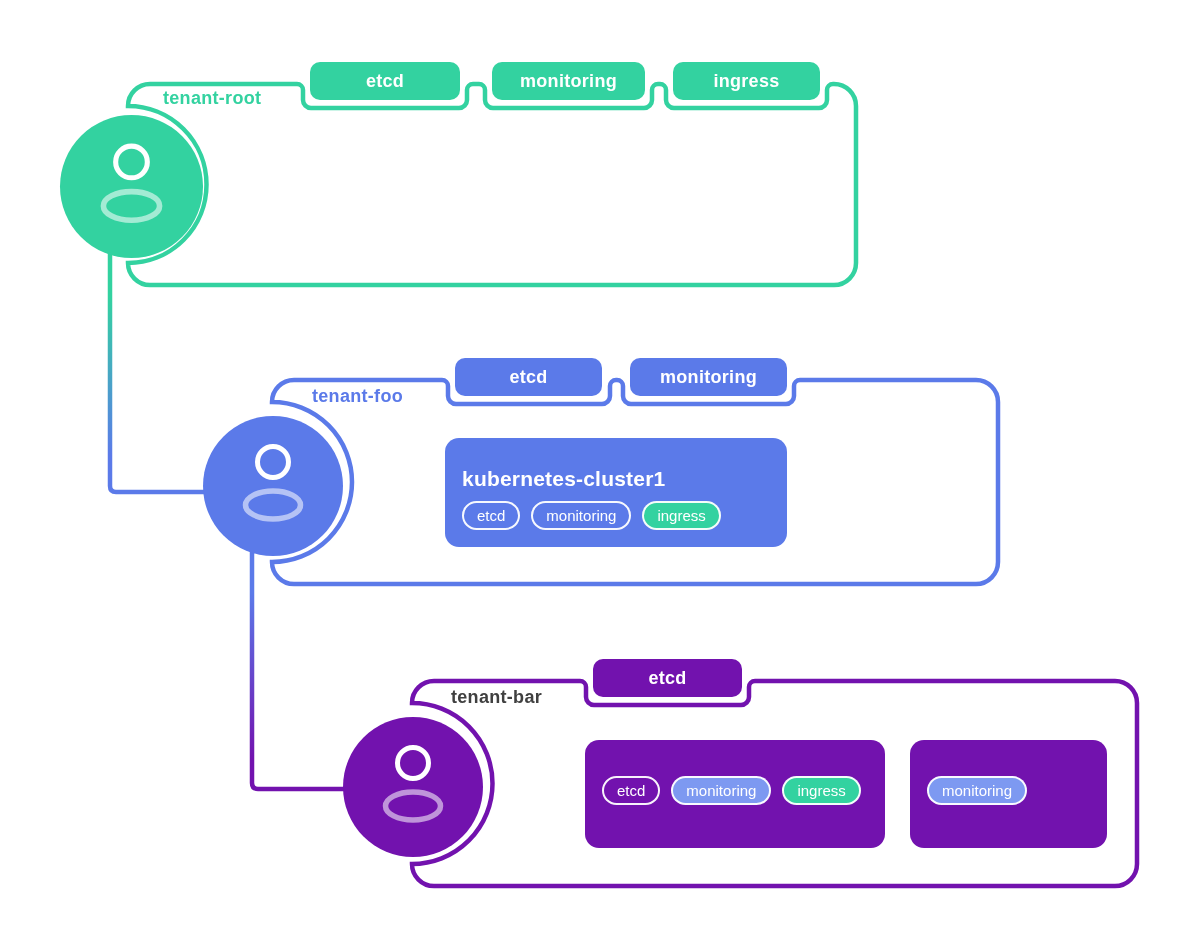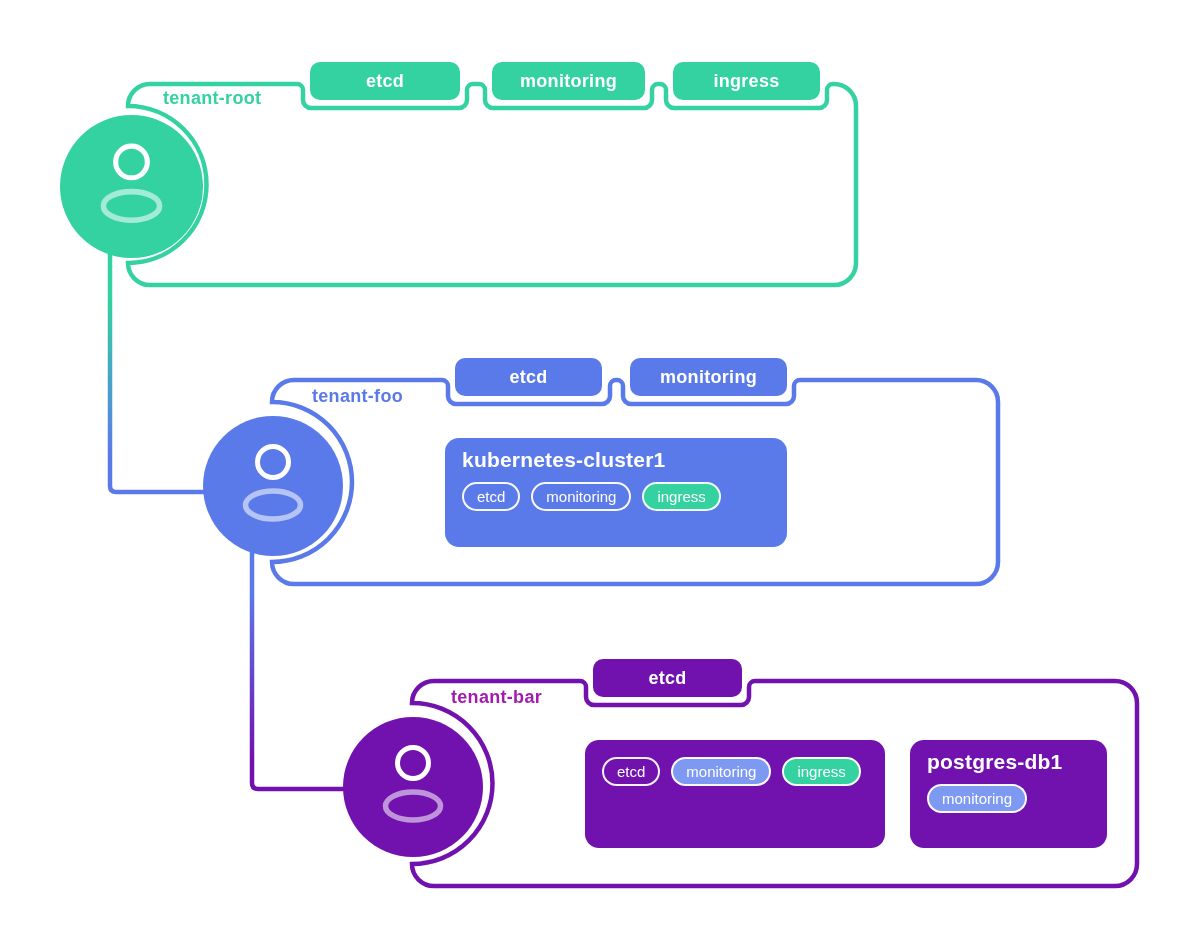--- a/index.html
+++ b/index.html
@@ -9,42 +9,42 @@
   }
   .layer{position:absolute;left:0;top:0;width:1200px;height:950px;}
 
   
   .tenant-label{
     position:absolute;font-size:18px;font-weight:700;letter-spacing:.3px;line-height:20px;
     white-space:nowrap;
   }
   .tenant-label.green{color:#33d2a0;}
   .tenant-label.blue{color:#5b7ae9;text-align:right;}
-  .tenant-label.purple{color:#a21caf;}
+  .tenant-label.purple{color:#404040;}
 
   
   .tag{
     position:absolute;height:38px;line-height:38px;border-radius:10px;
     color:#ffffff;font-size:18px;font-weight:700;text-align:center;letter-spacing:.3px;
   }
   .tag.green{background:#33d2a0;}
   .tag.blue{background:#5b7ae9;}
   .tag.purple{background:#7212ae;}
 
   
   .avatar{position:absolute;border-radius:50%;}
   .avatar.green{background:#33d2a0;}
   .avatar.blue{background:#5b7ae9;}
   .avatar.purple{background:#7212ae;}
   .avatar svg{position:absolute;left:0;top:0;width:100%;height:100%;}
 
   
   .card{
     position:absolute;border-radius:14px;color:#ffffff;
-    padding:8px 0 0 17px;box-sizing:border-box;
+    padding:27px 0 0 17px;box-sizing:border-box;
   }
   .card.blue{background:#5b7ae9;}
   .card.purple{background:#7212ae;}
   .card-title{font-size:21px;font-weight:700;line-height:27px;letter-spacing:.2px;}
   .pill-row{display:flex;flex-direction:row;gap:11px;margin-top:9px;}
   .pill{
     height:25px;line-height:25px;padding:0 13px;border:2px solid rgba(255,255,255,.95);
     border-radius:15px;font-size:15px;color:#ffffff;white-space:nowrap;background:transparent;
   }
   .pill.green{background:#33d2a0;}
@@ -133,19 +133,18 @@
 
   <div class="card purple" style="left:585px;top:740px;width:300px;height:108px">
     <div class="pill-row">
       <span class="pill">etcd</span>
       <span class="pill lightblue">monitoring</span>
       <span class="pill green">ingress</span>
     </div>
   </div>
 
   <div class="card purple" style="left:910px;top:740px;width:197px;height:108px">
-    <div class="card-title">postgres-db1</div>
     <div class="pill-row">
       <span class="pill lightblue">monitoring</span>
     </div>
   </div>
 
 </div>
 
 </body></html>

